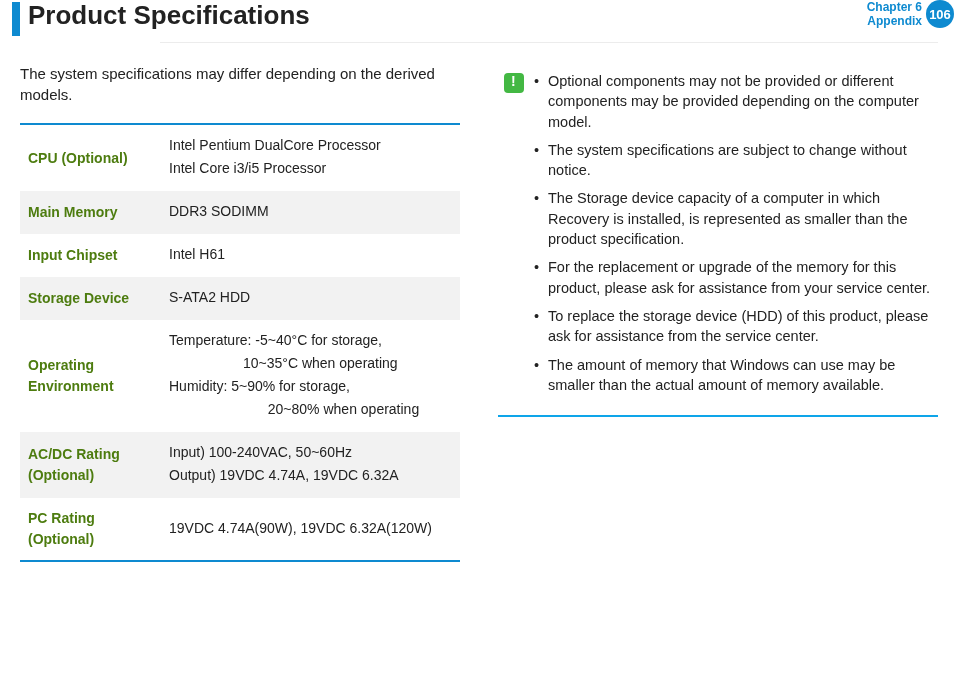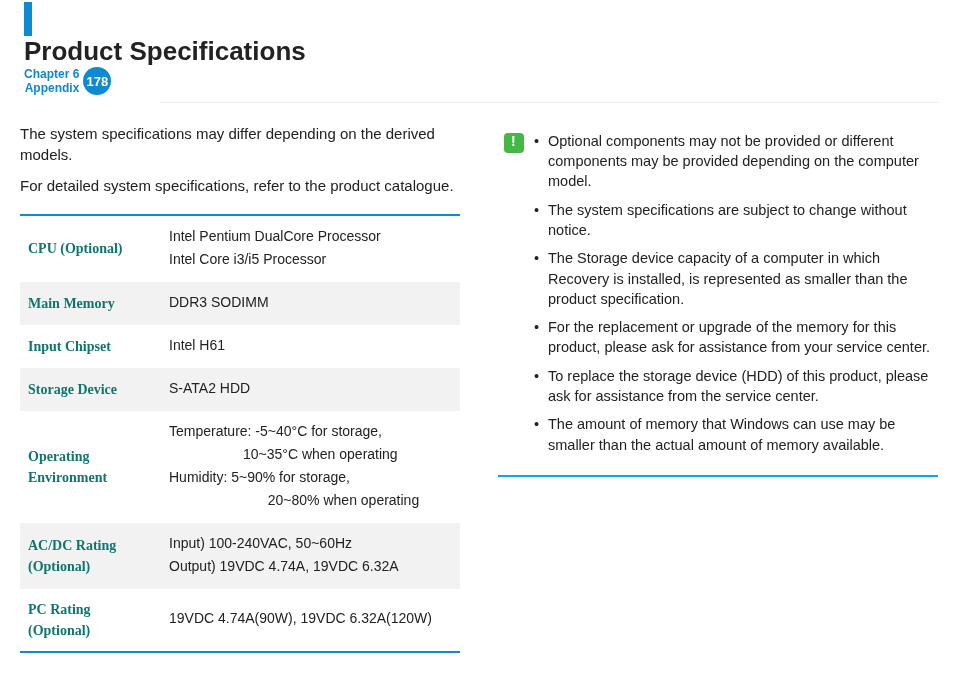--- a/index.html
+++ b/index.html
@@ -8,22 +8,21 @@
     background: #fff;
     color: #222;
     width: 954px;
     height: 677px;
     position: relative;
     font-size: 14px;
   }
   .header {
     display: flex;
     align-items: flex-start;
-    padding-left: 24px;
-    flex-direction: column;
+    padding-left: 12px;
   }
   .accent-bar {
     width: 8px;
     height: 34px;
     background: #0e8ad0;
     margin-right: 8px;
     margin-top: 2px;
   }
   .title {
     font-size: 26px;
@@ -83,24 +82,23 @@
     border-bottom: 2px solid #0e8ad0;
   }
   .spec-table tr:nth-child(even) td { background: #f2f2f2; }
   .spec-table td {
     padding: 10px 8px;
     vertical-align: middle;
     font-size: 14px;
     line-height: 1.5;
   }
   .spec-table td.label {
-    color: #0f766e;
+    color: #4d7c0f;
     font-weight: 700;
     width: 135px;
-    font-family: Liberation Serif, serif;
   }
   .note-box {
     border-bottom: 2px solid #0ea5e9;
     display: flex;
     padding: 8px 6px 12px 6px;
   }
   .note-icon {
     width: 20px;
     height: 20px;
     background: #43b843;
@@ -144,30 +142,29 @@
 <body>
 
 <div class="header">
   <div class="accent-bar"></div>
   <div class="title">Product Specifications</div>
   <div class="chapter-box">
     <div class="chapter-text">
       <div>Chapter 6</div>
       <div>Appendix</div>
     </div>
-    <div class="page-badge">178</div>
+    <div class="page-badge">106</div>
   </div>
 </div>
 <div class="divider"></div>
 
 <div class="columns">
   <div class="col">
     <div class="intro">
       <p>The system specifications may differ depending on the derived models.</p>
-      <p>For detailed system specifications, refer to the product catalogue.</p>
     </div>
     <table class="spec-table">
       <tbody id="spec-body">
           <tr>
             <td class="label">CPU (Optional)</td>
             <td class="val-multi">
               <div>Intel Pentium DualCore Processor</div>
               <div>Intel Core i3/i5 Processor</div>
             </td>
           </tr>

